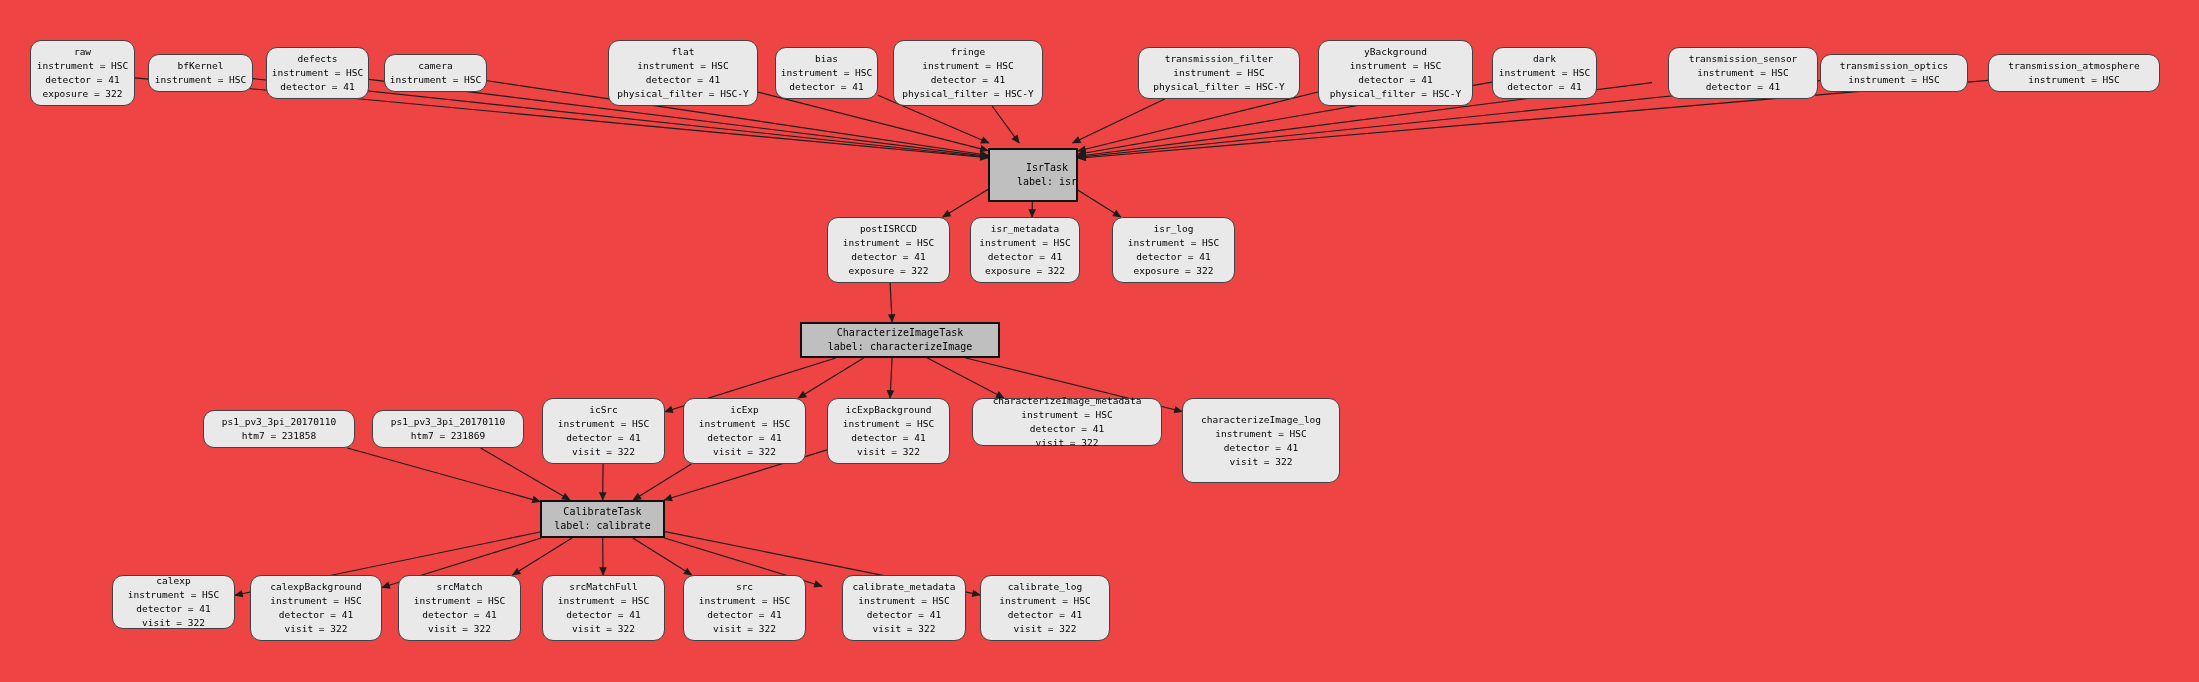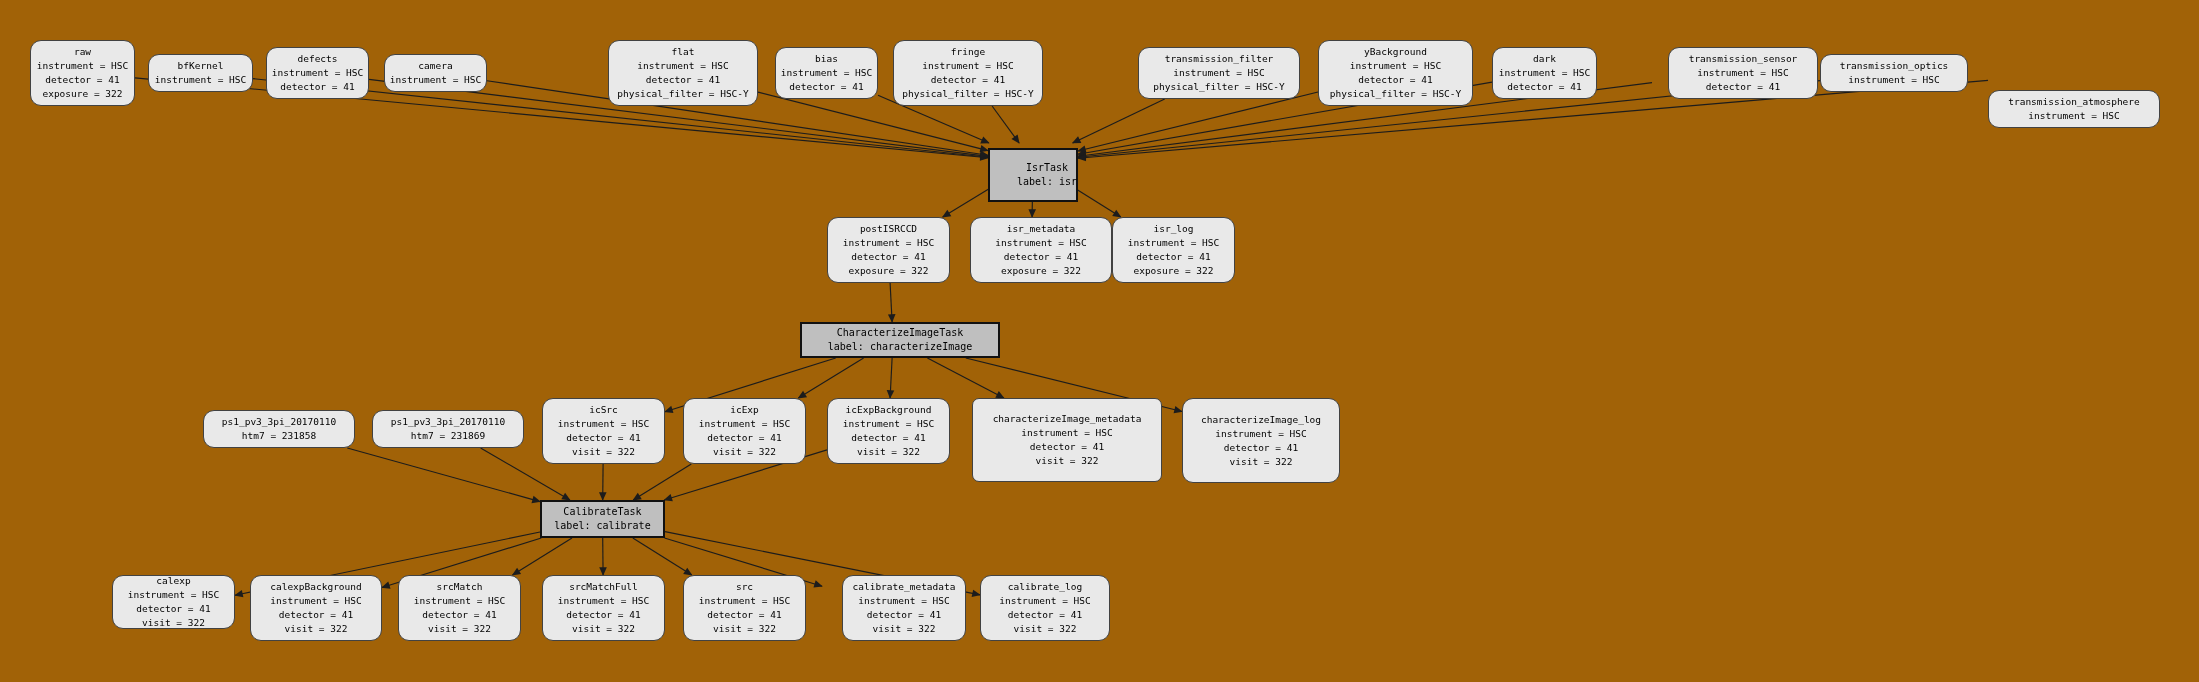--- a/index.html
+++ b/index.html
@@ -4,21 +4,21 @@
 <style>
   html, body {
     margin: 0;
     padding: 0;
     background: #ffffff;
     font-family: "DejaVu Sans Mono", "Liberation Mono", monospace;
   }
   #canvas {
     position: relative;
     overflow: hidden;
-    background: #a16207;
+    background: #ef4444;
   }
   #edge-layer {
     position: absolute;
     left: 0;
     top: 0;
     z-index: 1;
   }
   #node-layer {
     position: absolute;
     left: 0;
@@ -159,35 +159,35 @@
       </div>
       <div class="node dataset" style="left: 1652px; top: 47px; width: 150px; height: 52px; margin-left: 16px;">
         <div class="node-line">transmission_sensor</div>
         <div class="node-line">instrument = HSC</div>
         <div class="node-line">detector = 41</div>
       </div>
       <div class="node dataset" style="left: 1820px; top: 54px; width: 148px; height: 38px;">
         <div class="node-line">transmission_optics</div>
         <div class="node-line">instrument = HSC</div>
       </div>
-      <div class="node dataset" style="left: 1988px; top: 54px; width: 172px; height: 38px; margin-top: 36px;">
+      <div class="node dataset" style="left: 1988px; top: 54px; width: 172px; height: 38px;">
         <div class="node-line">transmission_atmosphere</div>
         <div class="node-line">instrument = HSC</div>
       </div>
       <div class="node task" style="left: 988px; top: 148px; width: 90px; height: 54px; padding-left: 28px;">
         <div class="node-line">IsrTask</div>
         <div class="node-line">label: isr</div>
       </div>
       <div class="node dataset" style="left: 827px; top: 217px; width: 123px; height: 66px;">
         <div class="node-line">postISRCCD</div>
         <div class="node-line">instrument = HSC</div>
         <div class="node-line">detector = 41</div>
         <div class="node-line">exposure = 322</div>
       </div>
-      <div class="node dataset" style="left: 970px; top: 217px; width: 142px; height: 66px;">
+      <div class="node dataset" style="left: 970px; top: 217px; width: 110px; height: 66px;">
         <div class="node-line">isr_metadata</div>
         <div class="node-line">instrument = HSC</div>
         <div class="node-line">detector = 41</div>
         <div class="node-line">exposure = 322</div>
       </div>
       <div class="node dataset" style="left: 1112px; top: 217px; width: 123px; height: 66px;">
         <div class="node-line">isr_log</div>
         <div class="node-line">instrument = HSC</div>
         <div class="node-line">detector = 41</div>
         <div class="node-line">exposure = 322</div>
@@ -207,21 +207,21 @@
         <div class="node-line">instrument = HSC</div>
         <div class="node-line">detector = 41</div>
         <div class="node-line">visit = 322</div>
       </div>
       <div class="node dataset" style="left: 827px; top: 398px; width: 123px; height: 66px;">
         <div class="node-line">icExpBackground</div>
         <div class="node-line">instrument = HSC</div>
         <div class="node-line">detector = 41</div>
         <div class="node-line">visit = 322</div>
       </div>
-      <div class="node dataset" style="left: 972px; top: 398px; width: 190px; height: 84px; border-radius: 7px;">
+      <div class="node dataset" style="left: 972px; top: 398px; width: 190px; height: 48px;">
         <div class="node-line">characterizeImage_metadata</div>
         <div class="node-line">instrument = HSC</div>
         <div class="node-line">detector = 41</div>
         <div class="node-line">visit = 322</div>
       </div>
       <div class="node dataset" style="left: 1182px; top: 398px; width: 158px; height: 85px;">
         <div class="node-line">characterizeImage_log</div>
         <div class="node-line">instrument = HSC</div>
         <div class="node-line">detector = 41</div>
         <div class="node-line">visit = 322</div>

